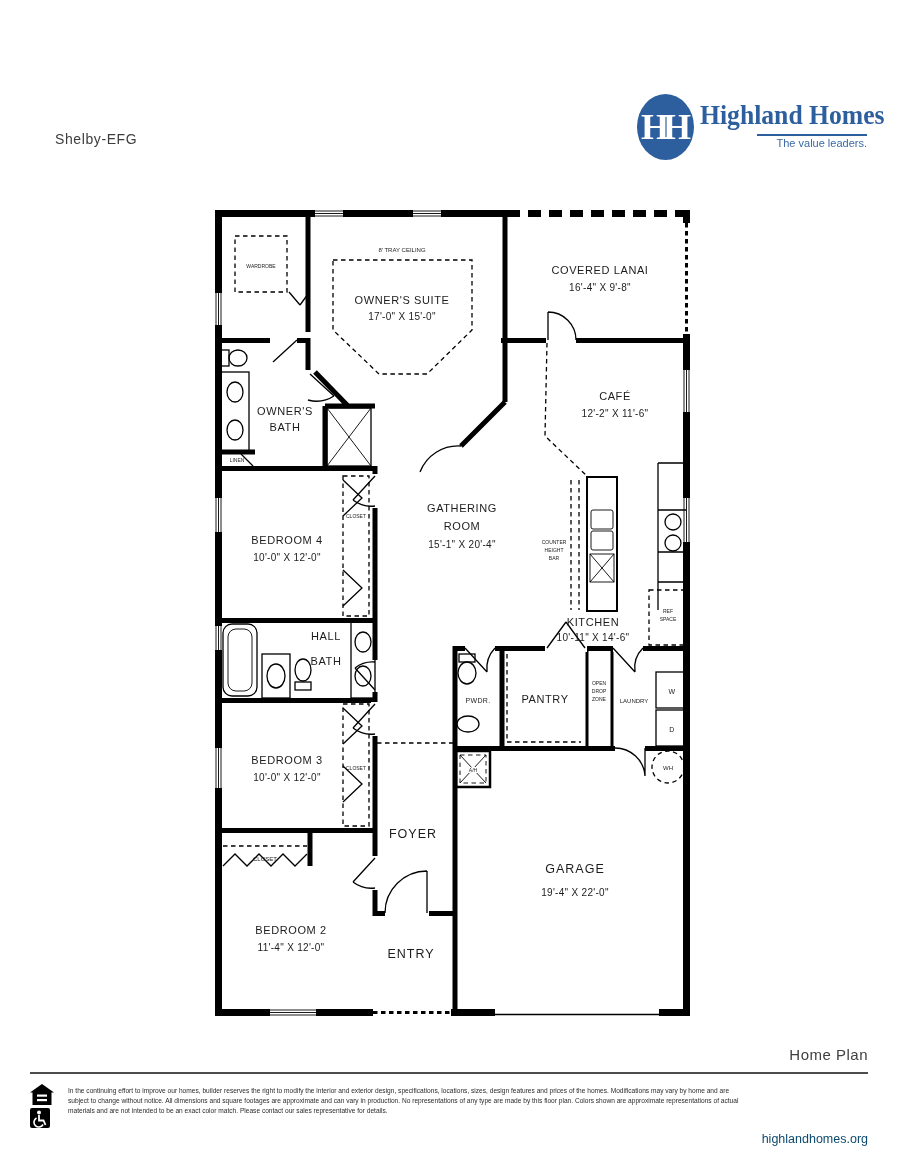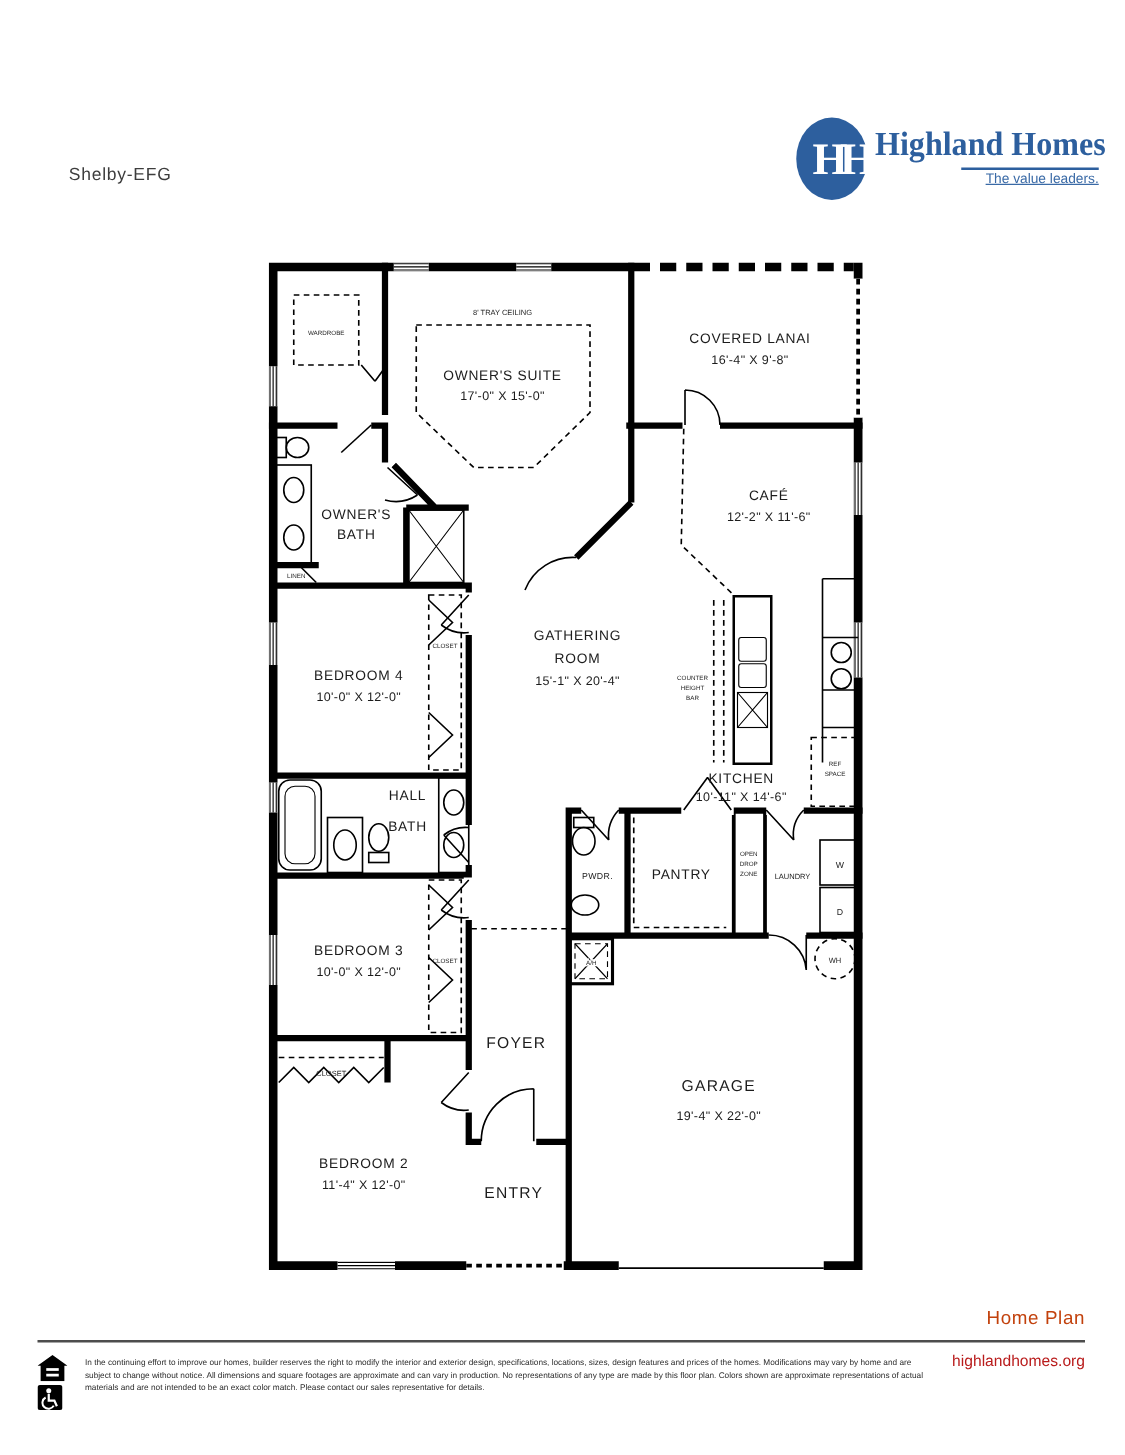--- a/index.html
+++ b/index.html
@@ -4,33 +4,33 @@
 <style>
   html,body{margin:0;padding:0;}
   body{width:900px;height:1164px;background:#ffffff;position:relative;
        font-family:"Liberation Sans", sans-serif;color:#222;}
   .abs{position:absolute;}
 
   
   #plan-title{left:55px;top:131px;font-size:14px;color:#3d3d3d;letter-spacing:.6px;}
   #logo{left:637px;top:94px;width:230px;height:70px;}
   #logo-oval{position:absolute;left:0;top:0;width:57px;height:66px;border-radius:50%;
-             background:#2d5f9e;display:flex;align-items:center;justify-content:flex-end;}
+             background:#2d5f9e;display:flex;align-items:center;justify-content:center;}
   #logo-oval span{color:#fff;font-family:"Liberation Serif",serif;font-weight:700;
                   font-size:36px;letter-spacing:-6px;margin-left:-5px;}
   #logo-word{position:absolute;left:63px;top:6px;width:167px;text-align:center;
              font-family:"Liberation Serif",serif;font-weight:700;font-size:27px;
              color:#2d5f9e;transform:scaleX(.95);transform-origin:left;white-space:nowrap;}
-  #logo-tagline{position:absolute;left:132px;top:40px;width:110px;text-align:right;
-                font-size:11px;color:#3a6aa6;border-top:2px solid #2d5f9e;padding-top:1px;text-decoration:underline;}
+  #logo-tagline{position:absolute;left:120px;top:40px;width:110px;text-align:right;
+                font-size:11px;color:#3a6aa6;border-top:2px solid #2d5f9e;padding-top:1px;}
 
   
-  #home-plan{right:32px;top:1046px;font-size:15px;color:#c2410c;letter-spacing:.5px;}
+  #home-plan{right:32px;top:1046px;font-size:15px;color:#404040;letter-spacing:.5px;}
   #footer-rule{left:30px;right:32px;top:1072px;height:2px;background:#4d4d4d;}
-  #site-url{right:32px;top:1082px;font-size:12.5px;color:#b91c1c;text-align:center;}
+  #site-url{right:32px;top:1132px;font-size:12.5px;color:#0c4a6e;text-align:center;}
   #footer-icons{left:30px;top:1084px;width:24px;}
   #footer-icons svg{display:block;margin-bottom:3px;}
   #disclaimer{left:68px;top:1086px;width:672px;font-size:6.6px;line-height:1.55;color:#2b2b2b;}
 
   
   #plan{left:215px;top:210px;}
   .w7{stroke:#000;stroke-width:7;fill:none;}
   .w5{stroke:#000;stroke-width:5;fill:none;}
   .w3{stroke:#000;stroke-width:3;fill:none;}
   .t{stroke:#000;stroke-width:1.3;fill:none;}

